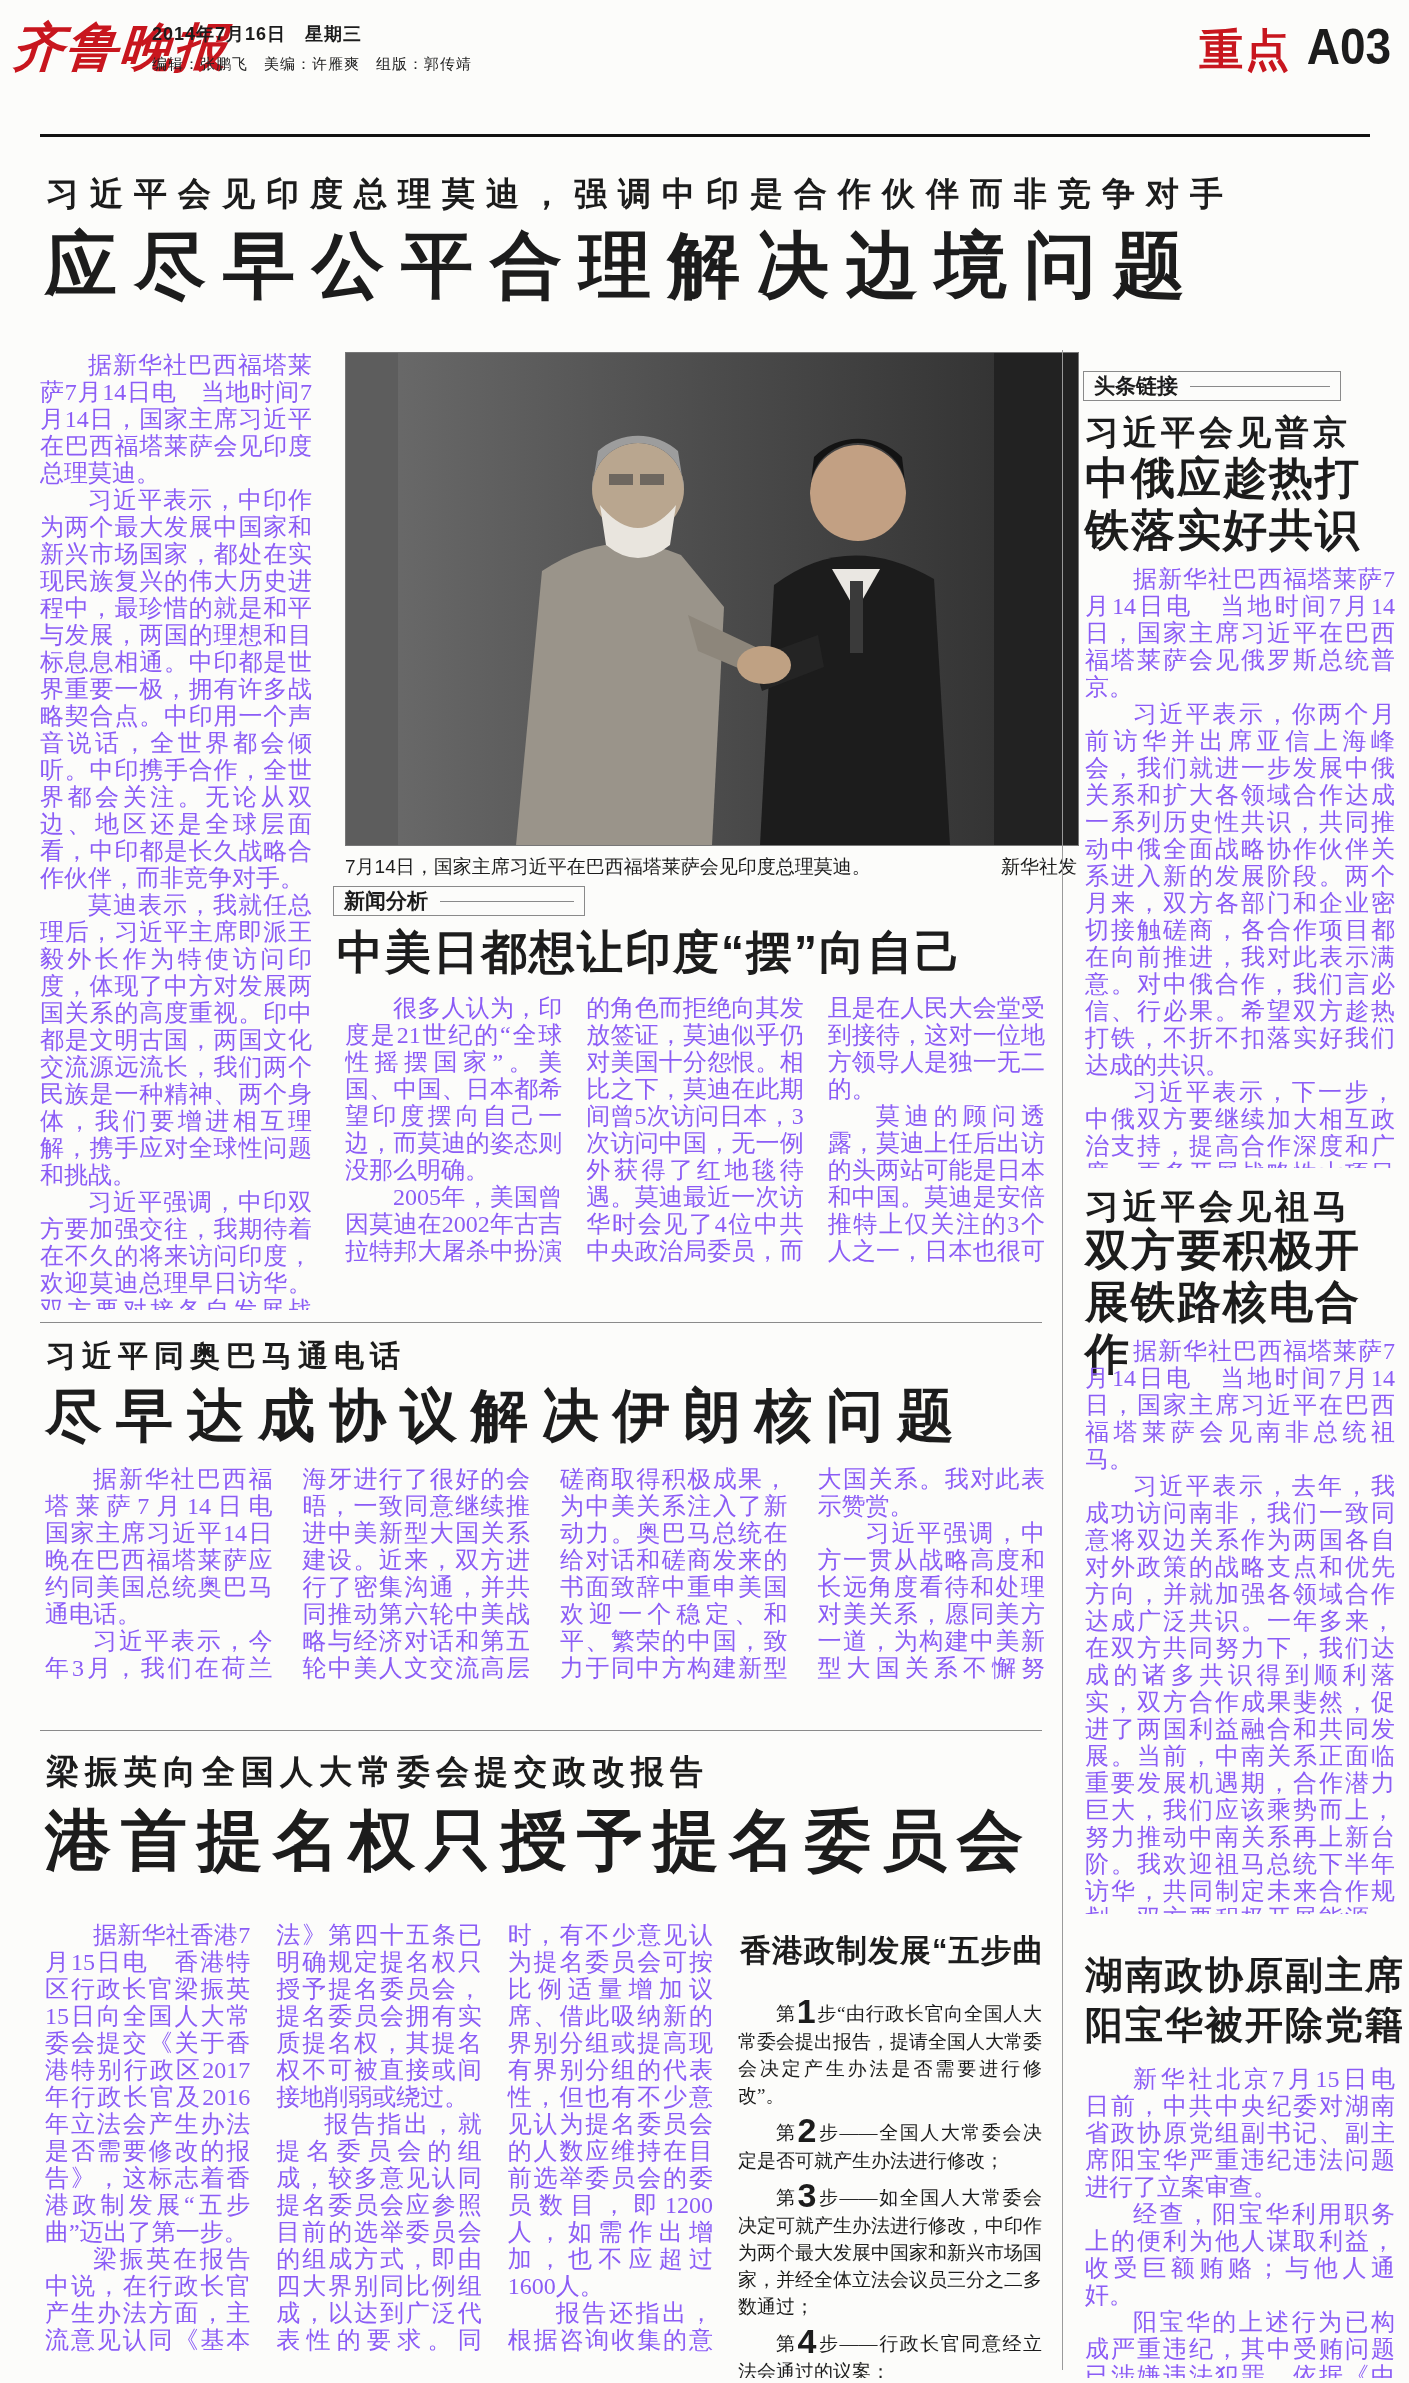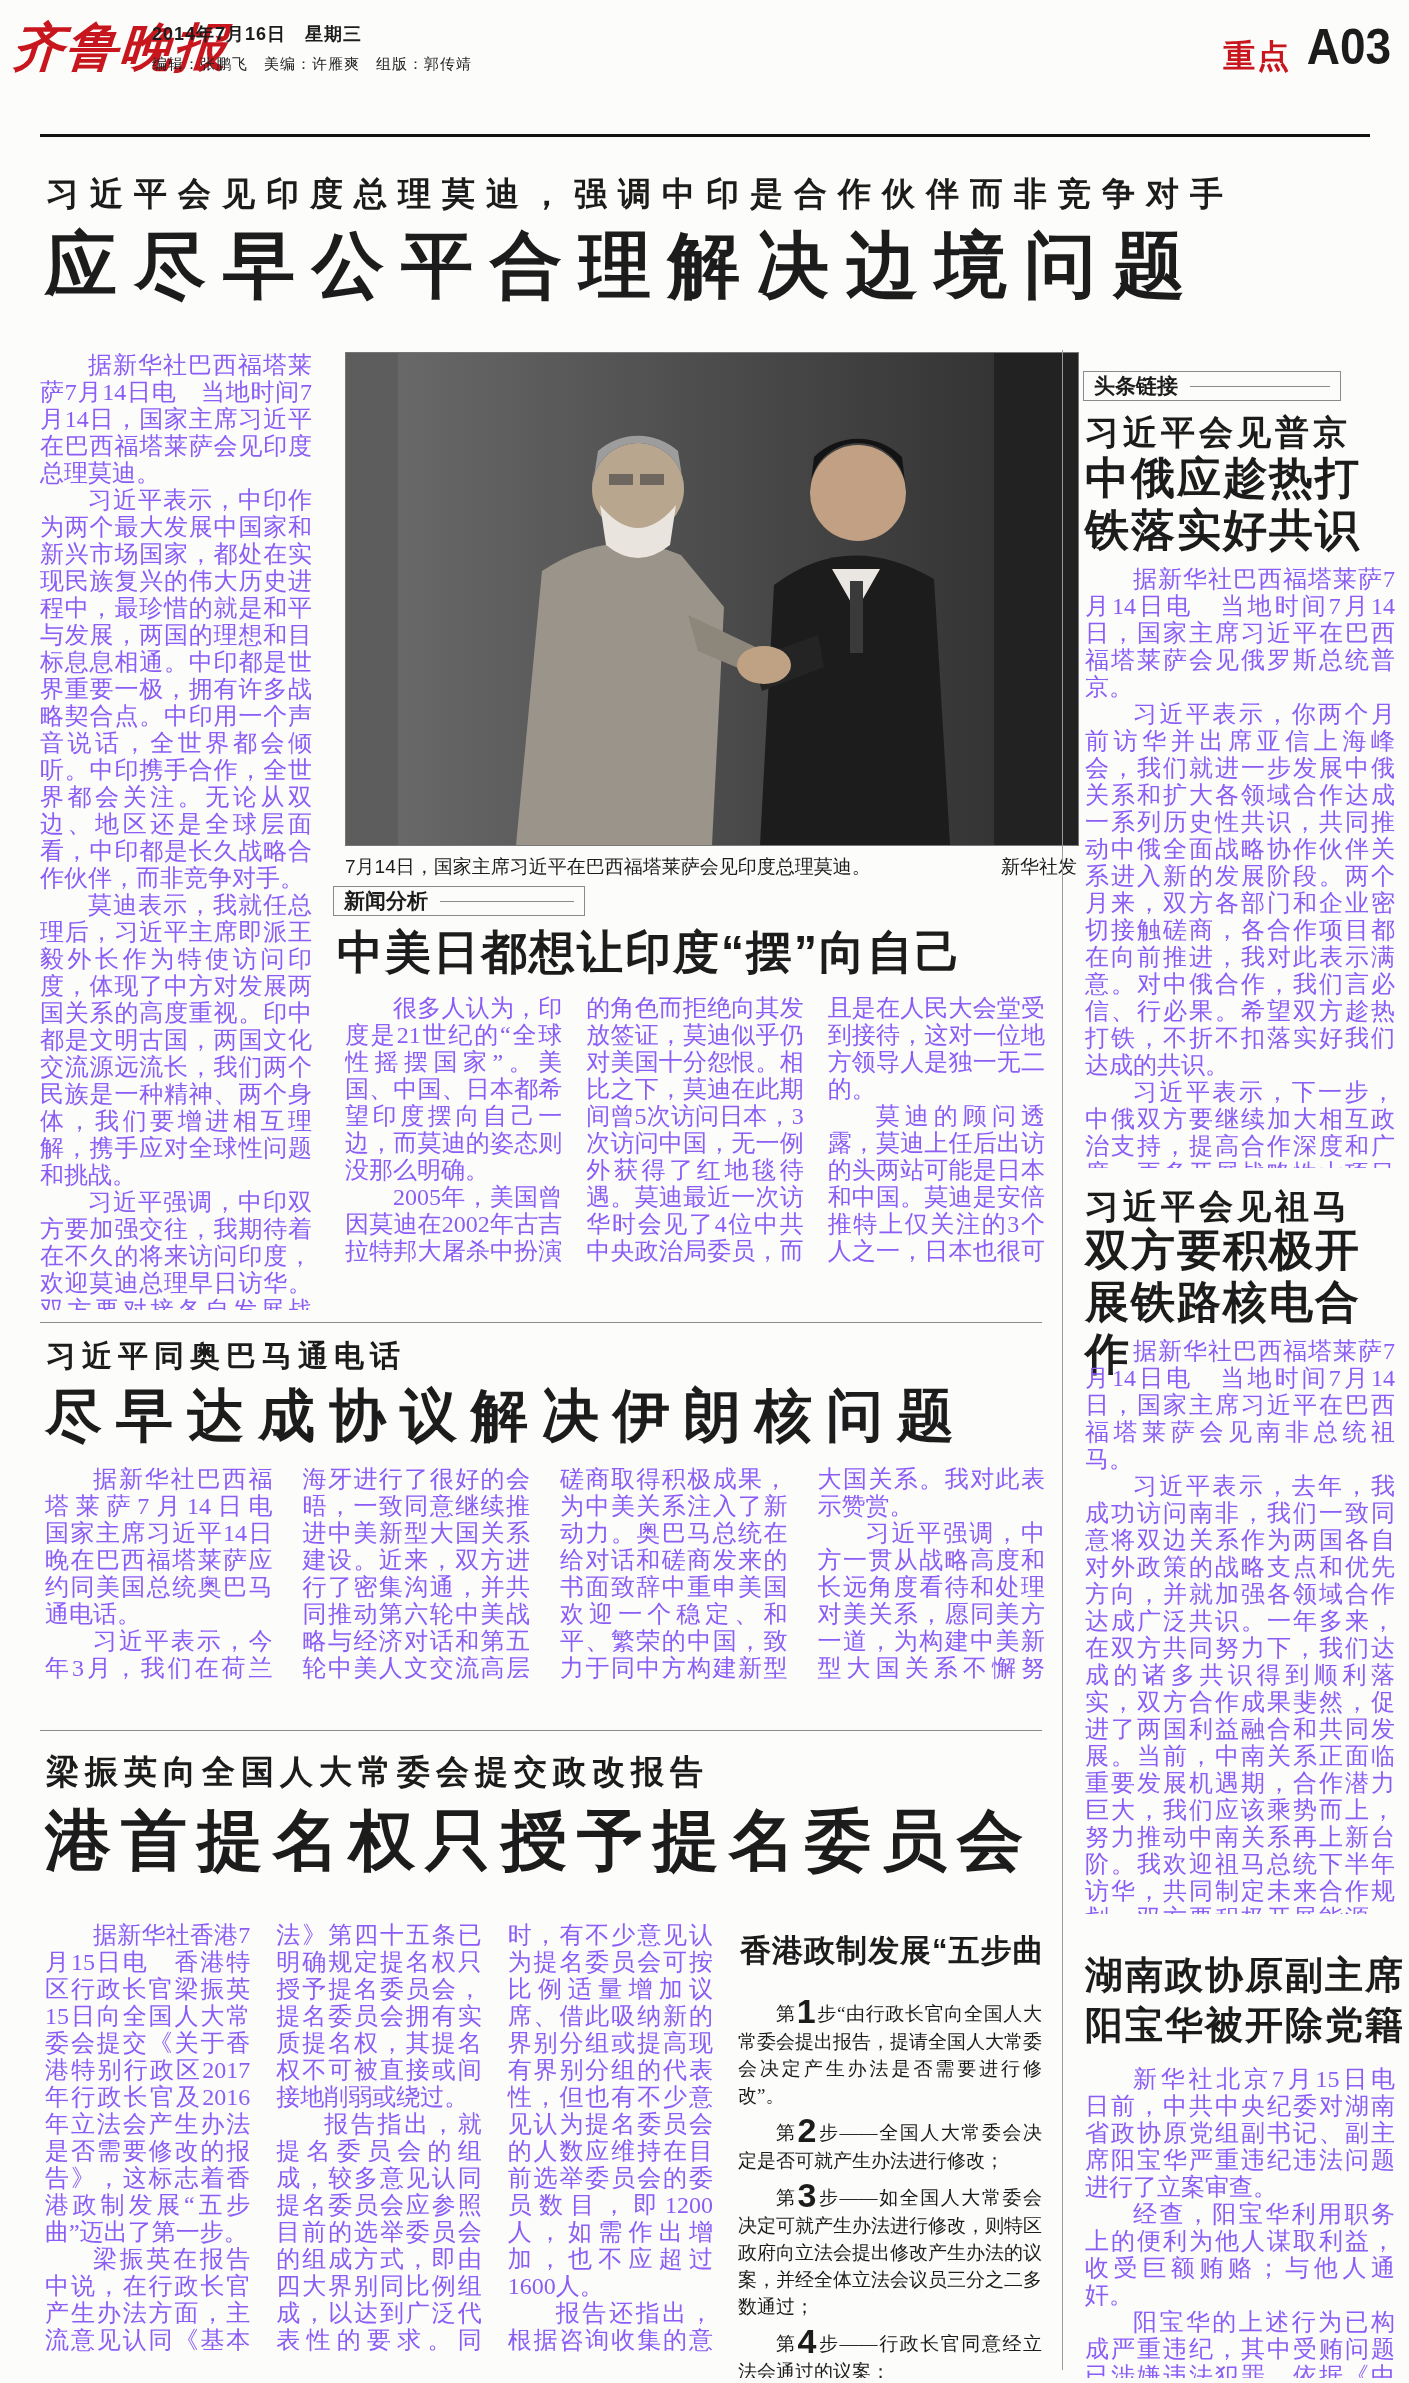--- a/index.html
+++ b/index.html
@@ -4,21 +4,21 @@
 <style>
   html,body{margin:0;padding:0;background:#e8e8e6;}
   #page{position:relative;width:1409px;height:2383px;background:#fcfcfa;margin:0 auto;
         font-family:"Liberation Sans",sans-serif;color:#1c1c1c;overflow:hidden;}
   .abs{position:absolute;}
   
   .logo{font-family:"Liberation Serif",serif;font-weight:900;font-style:italic;
         font-size:52px;letter-spacing:2px;line-height:1;transform:skewX(-4deg);}
   .date-line{font-size:18px;font-weight:700;letter-spacing:1px;}
   .staff-line{font-size:15px;margin-top:9px;letter-spacing:1px;color:#222;}
-  .section-label{font-weight:900;font-size:32px;line-height:1;letter-spacing:2px;margin-left:20px;}
+  .section-label{font-weight:900;font-size:44px;line-height:1;letter-spacing:2px;margin-left:20px;}
   .page-number{font-weight:900;font-size:50px;line-height:1;transform:scaleX(.92);font-family:"Liberation Sans",sans-serif;}
   .header-rule{left:40px;top:134px;width:1330px;height:3px;background:#111;}
   
   .lead-kicker{left:46px;top:172px;font-size:33px;font-weight:700;letter-spacing:11px;white-space:nowrap;}
   .lead-headline{left:45px;top:224px;width:1330px;font-size:72px;font-weight:900;
                  letter-spacing:17px;white-space:nowrap;line-height:1.15;}
   .bodytext{font-family:"Liberation Serif",serif;font-size:24px;line-height:27px;
             text-align:justify;color:#8b5cf6;overflow:hidden;}
   .bodytext p{margin:0;text-indent:2em;}
   .lead-body{left:40px;top:352px;width:272px;height:958px;}
@@ -179,18 +179,18 @@
       <p class="para">据新华社香港7月15日电　香港特区行政长官梁振英15日向全国人大常委会提交《关于香港特别行政区2017年行政长官及2016年立法会产生办法是否需要修改的报告》，这标志着香港政制发展“五步曲”迈出了第一步。</p>
       <p class="para">梁振英在报告中说，在行政长官产生办法方面，主流意见认同《基本法》第四十五条已明确规定提名权只授予提名委员会，提名委员会拥有实质提名权，其提名权不可被直接或间接地削弱或绕过。</p>
       <p class="para">报告指出，就提名委员会的组成，较多意见认同提名委员会应参照目前的选举委员会的组成方式，即由四大界别同比例组成，以达到广泛代表性的要求。同时，有不少意见认为提名委员会可按比例适量增加议席、借此吸纳新的界别分组或提高现有界别分组的代表性，但也有不少意见认为提名委员会的人数应维持在目前选举委员会的委员数目，即1200人，如需作出增加，也不应超过1600人。</p>
       <p class="para">报告还指出，根据咨询收集的意见，香港社会普遍殷切期望于2017年落实普选行政长官。社会大众普遍认同在《基本法》和全国人大常委会的相关解释及决定的基础上，理性务实讨论，凝聚共识，落实普选行政长官。社会大众普遍认同于2017年成功落实普选行政长官对香港未来施政、经济和社会民生，以至于保持香港的发展及长期繁荣稳定，有正面作用。社会大众普遍认同行政长官人选须“爱国爱港”。</p>
     </div>
   <div class="abs hk-box">
     <div class="hk-box-title">香港政制发展“五步曲”</div>
     <div>
         <p class="step"><span>第</span><span class="step-num">1</span><span>步</span><span>“由行政长官向全国人大常委会提出报告，提请全国人大常委会决定产生办法是否需要进行修改”。</span></p>
         <p class="step"><span>第</span><span class="step-num">2</span><span>步</span><span>——全国人大常委会决定是否可就产生办法进行修改；</span></p>
-        <p class="step"><span>第</span><span class="step-num">3</span><span>步</span><span>——如全国人大常委会决定可就产生办法进行修改，则特区政府向立法会提出修改产生办法的议案，并经全体立法会议员三分之二多数通过；</span></p>
+        <p class="step"><span>第</span><span class="step-num">3</span><span>步</span><span>——如全国人大常委会决定可就产生办法进行修改，中印作为两个最大发展中国家和新兴市场国家，并经全体立法会议员三分之二多数通过；</span></p>
         <p class="step"><span>第</span><span class="step-num">4</span><span>步</span><span>——行政长官同意经立法会通过的议案；</span></p>
       </div>
   </div>
 
 </div>
 
 </body></html>

